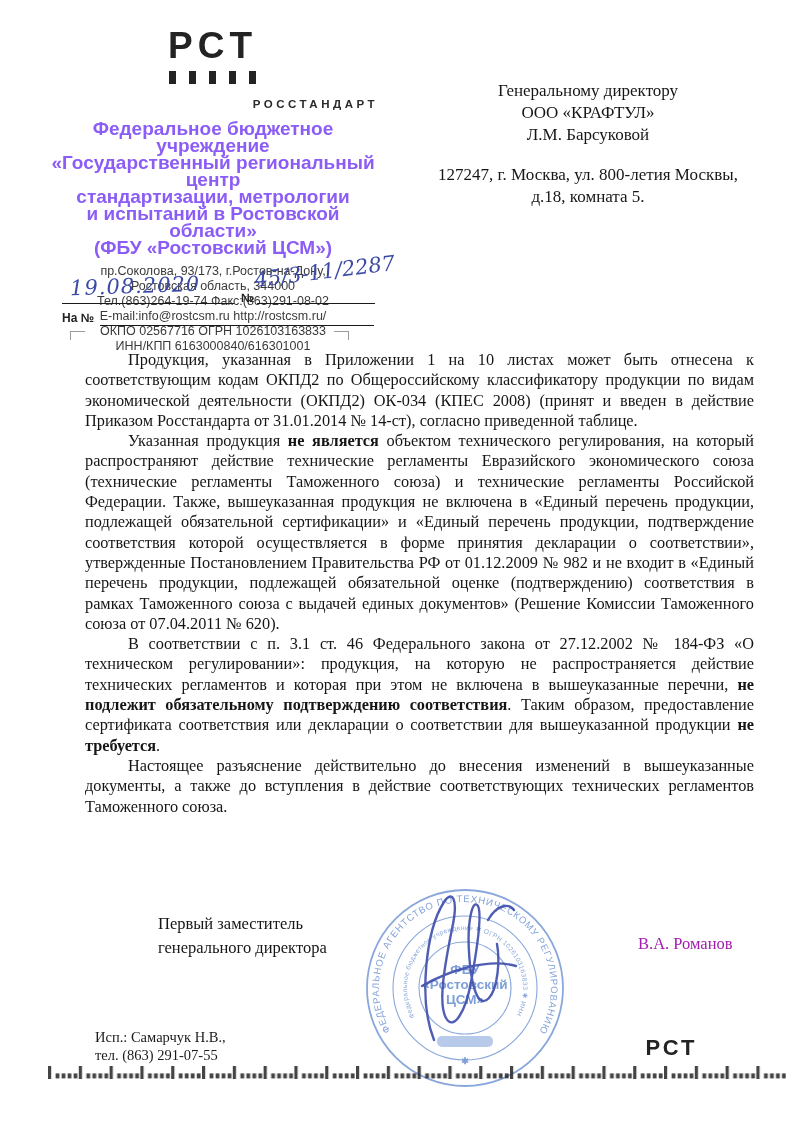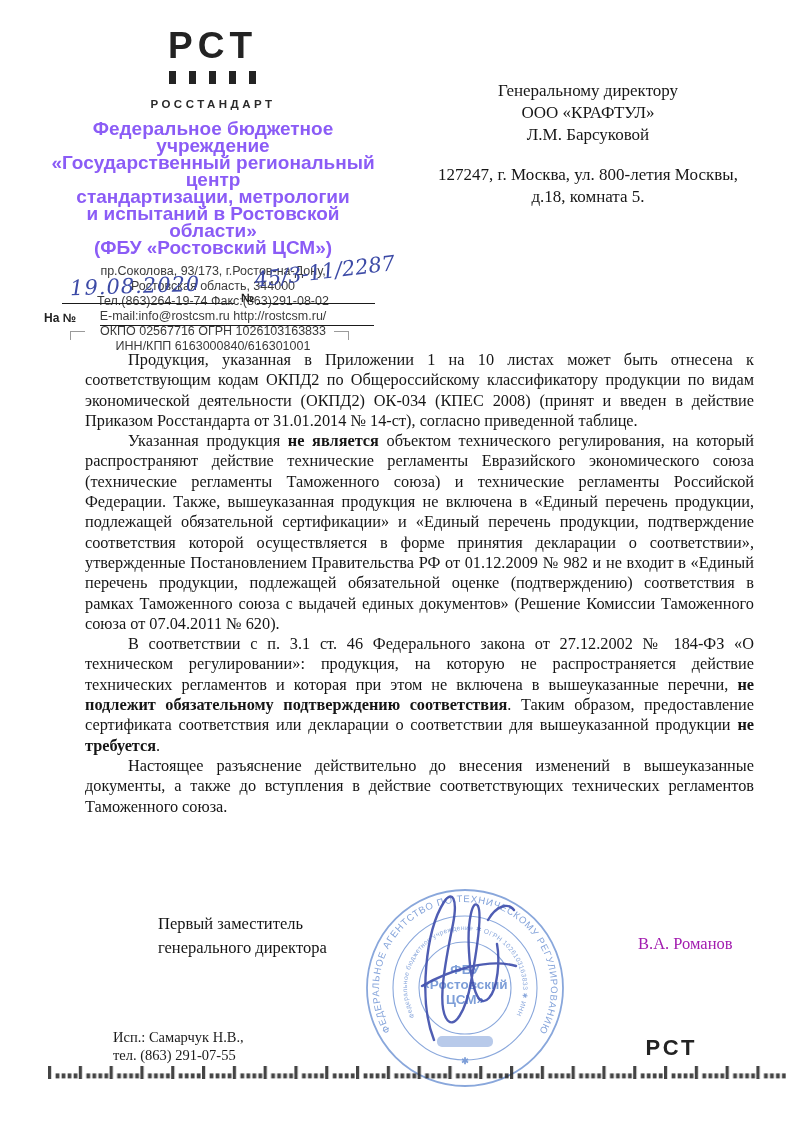--- a/index.html
+++ b/index.html
@@ -16,59 +16,59 @@
   }
   .logo{display:inline-block;}
   .logo-row{display:flex;align-items:center;justify-content:center;gap:8px;height:40px;}
   .logo-bar{width:7px;background:#232323;}
   .logo-letters{
     font-weight:bold;font-size:37px;line-height:40px;letter-spacing:6px;
     color:#232323;font-family:"Liberation Sans", sans-serif;
   }
   .logo-dots{display:flex;justify-content:center;gap:13px;margin-top:5px;}
   .logo-dot{width:7px;height:13px;background:#232323;}
-  .logo-caption{margin-top:10px;font-size:11.5px;font-weight:bold;letter-spacing:3.5px;color:#2a2a2a;}
+  .logo-caption{margin-top:10px;font-size:11.5px;font-weight:bold;letter-spacing:3.5px;color:#2a2a2a;text-align:right;}
   .org-line{font-size:19px;font-weight:bold;line-height:17px;color:#8b5cf6;text-align:center;}
   .org-block{margin-top:10px;}
   .contact-block{margin-top:8px;}
   .contact-line{font-size:12.5px;line-height:15px;color:#3a3a3a;}
 
   
   .hw{
     font-family:"DejaVu Serif", serif;font-style:italic;color:#3c4aa6;
     white-space:nowrap;
   }
   .hw-date{left:70px;top:274px;font-size:21px;letter-spacing:1px;transform:rotate(-2deg);}
   .hw-num{left:256px;top:268px;font-size:21px;transform:rotate(-7deg);transform-origin:left bottom;}
   .hline{border-bottom:1.5px solid #1a1a1a;height:0;}
   .line-date{left:62px;top:303px;width:172px;}
   .line-num{left:257px;top:303px;width:118px;}
   .line-ref{left:100px;top:325px;width:274px;}
   .small-label{font-family:"Liberation Sans", sans-serif;font-weight:bold;font-size:12px;color:#222;}
   .no-label{left:241px;top:291px;}
-  .ref-label{left:44px;top:311px;}
+  .ref-label{left:62px;top:311px;}
   .corner{width:14px;height:8px;}
   .corner-l{left:70px;top:331px;border-left:1px solid #9a9a9a;border-top:1px solid #9a9a9a;}
   .corner-r{left:334px;top:331px;border-right:1px solid #9a9a9a;border-top:1px solid #9a9a9a;}
 
   
   .recipient{left:408px;top:80px;width:360px;text-align:center;font-size:17px;line-height:22px;color:#161616;}
   .recipient .gap{height:18px;}
 
   
   .body-text{left:85px;top:350px;width:669px;font-size:16.3px;line-height:20.3px;text-align:justify;color:#151515;}
   .body-text p{margin:0;text-indent:43px;}
   .body-text .b{font-weight:bold;}
 
   
   .sig-position{left:130px;top:912px;font-size:16.5px;line-height:24px;color:#151515;margin-left:28px;}
   .sig-name{left:638px;top:934px;font-size:16.5px;color:#a21caf;}
 
   
-  .executor{left:113px;top:1028px;font-size:14.5px;line-height:18px;color:#1a1a1a;}
+  .executor{left:95px;top:1028px;font-size:14.5px;line-height:18px;color:#1a1a1a;}
 
   .logo-sm{left:636px;top:1036px;}
   .logo-sm .logo-row{height:24px;gap:5px;}
   .logo-sm .logo-bar{width:4.5px;}
   .logo-sm .logo-letters{font-size:22px;line-height:24px;letter-spacing:3px;}
 
   .strip{left:48px;top:1066px;}
 
   .stamp-svg{left:363px;top:886px;}
   .sign-svg{left:392px;top:882px;}

